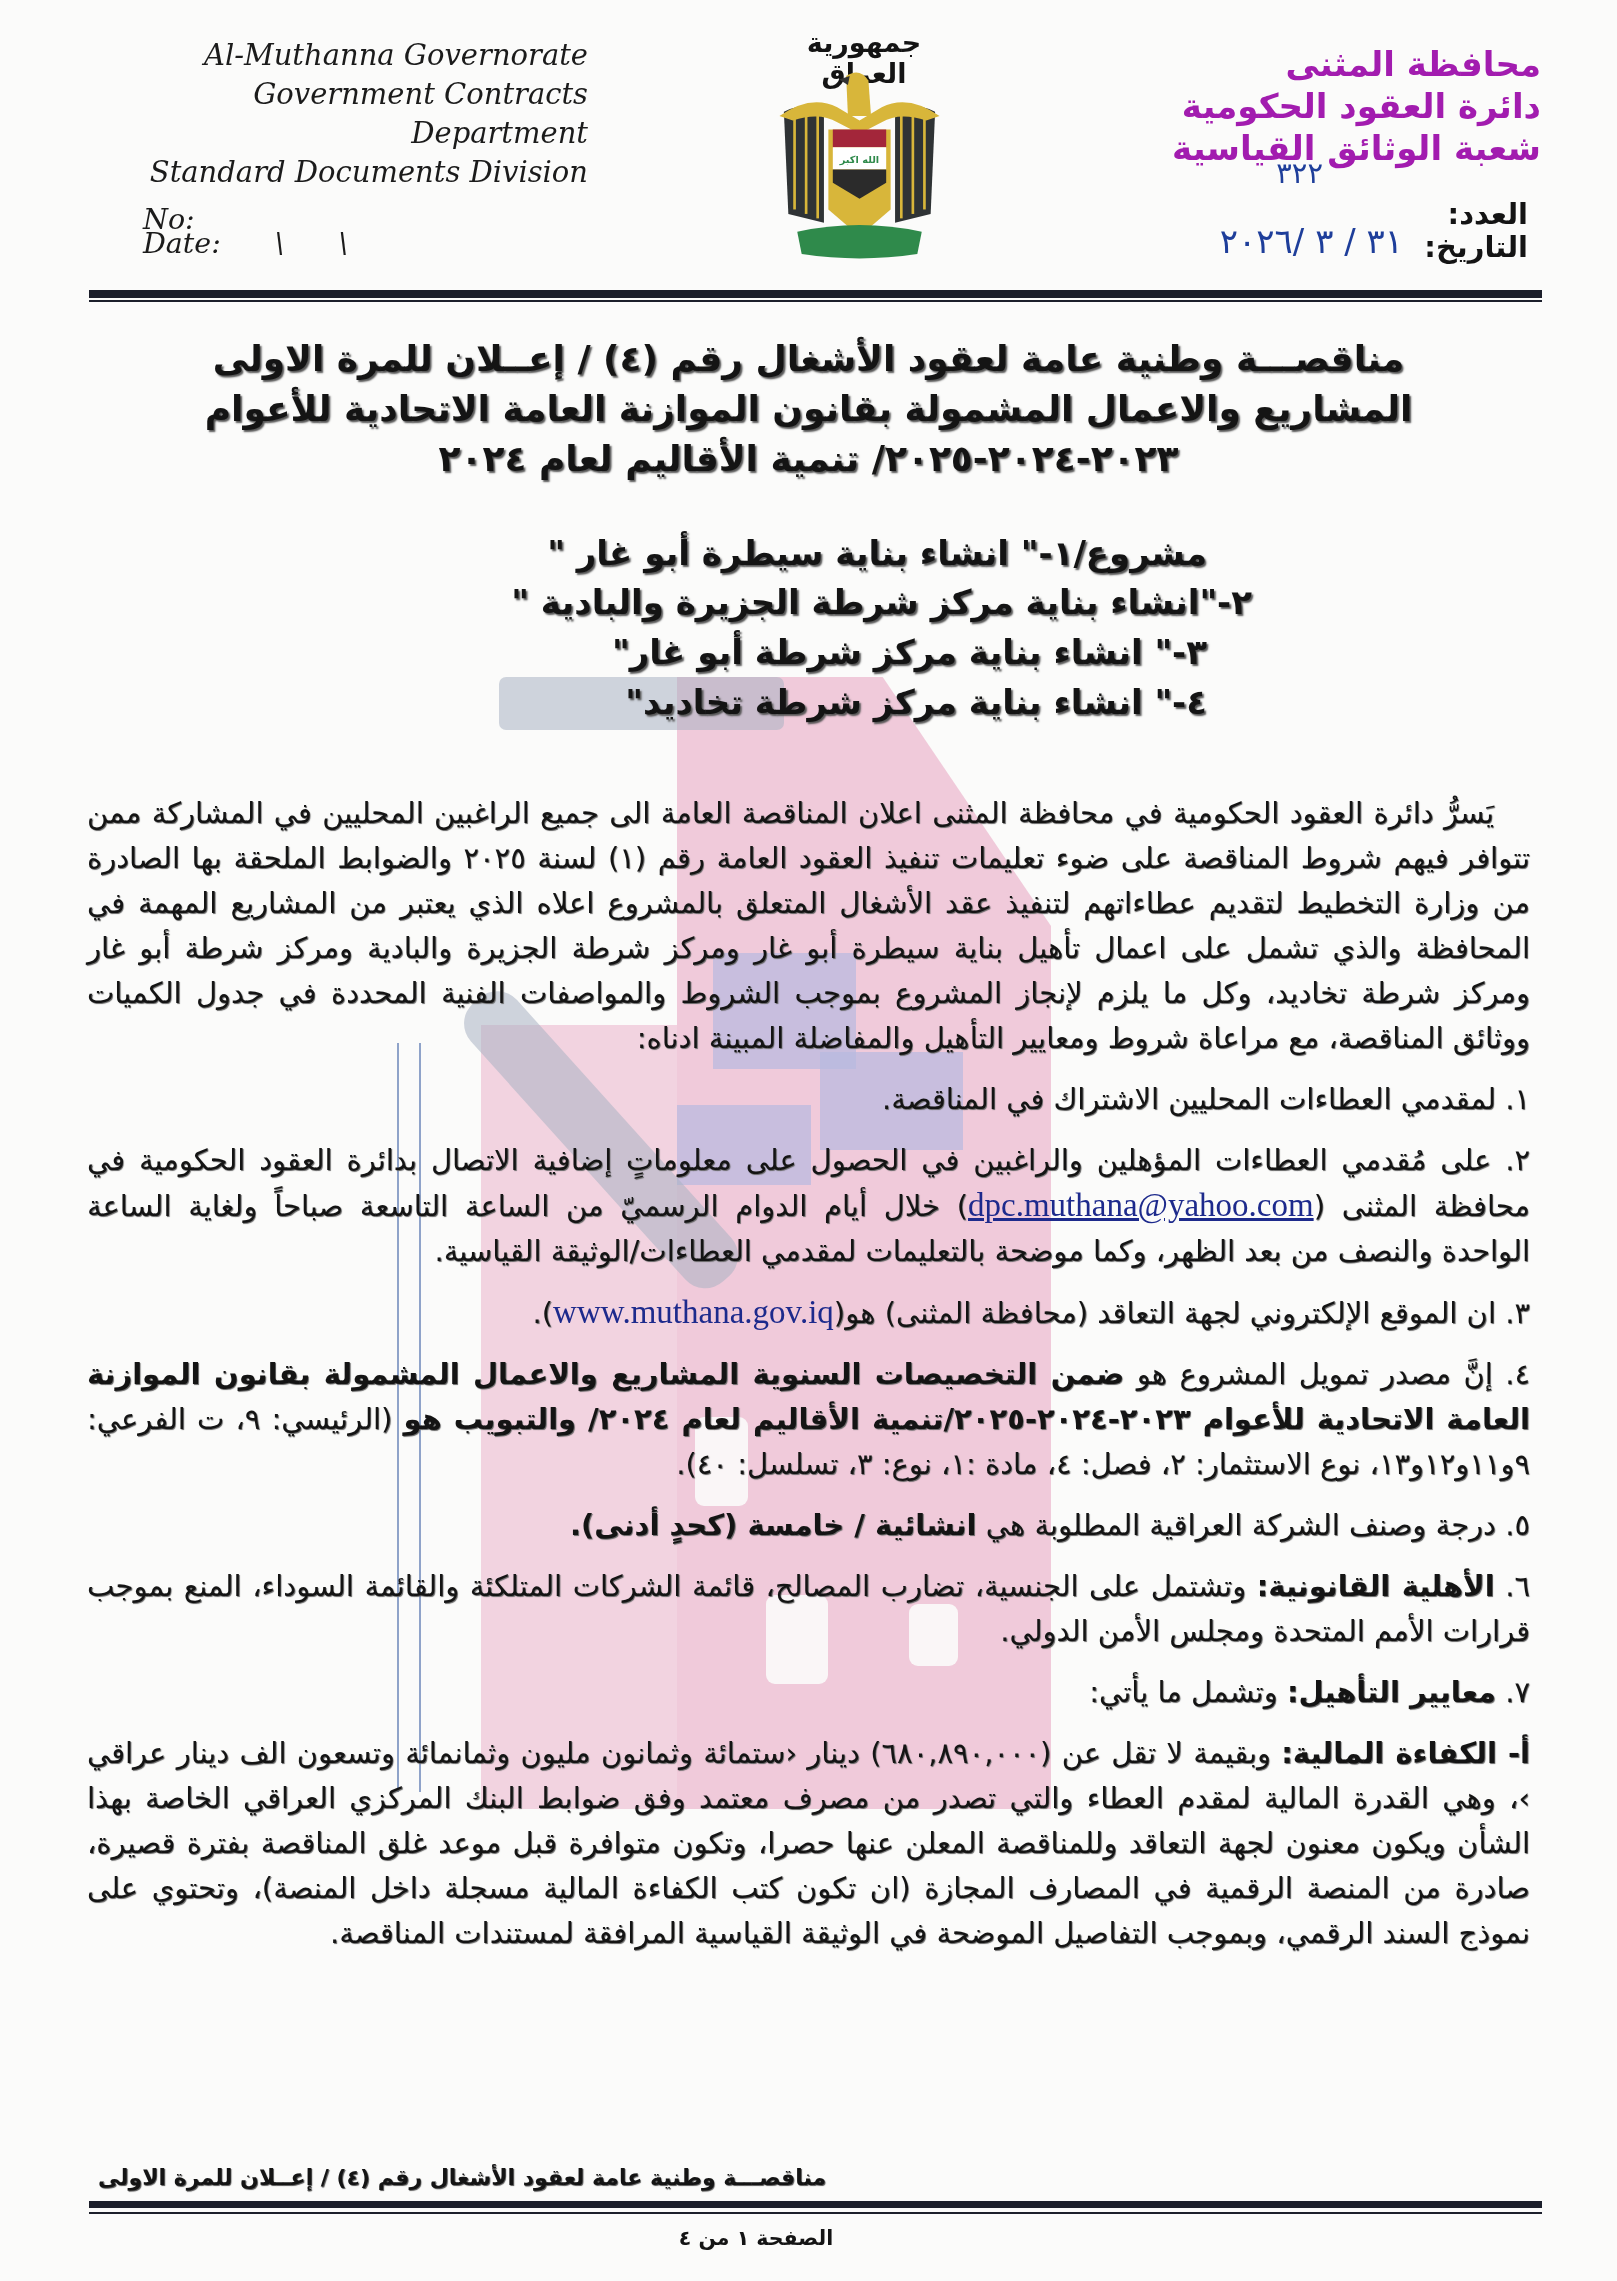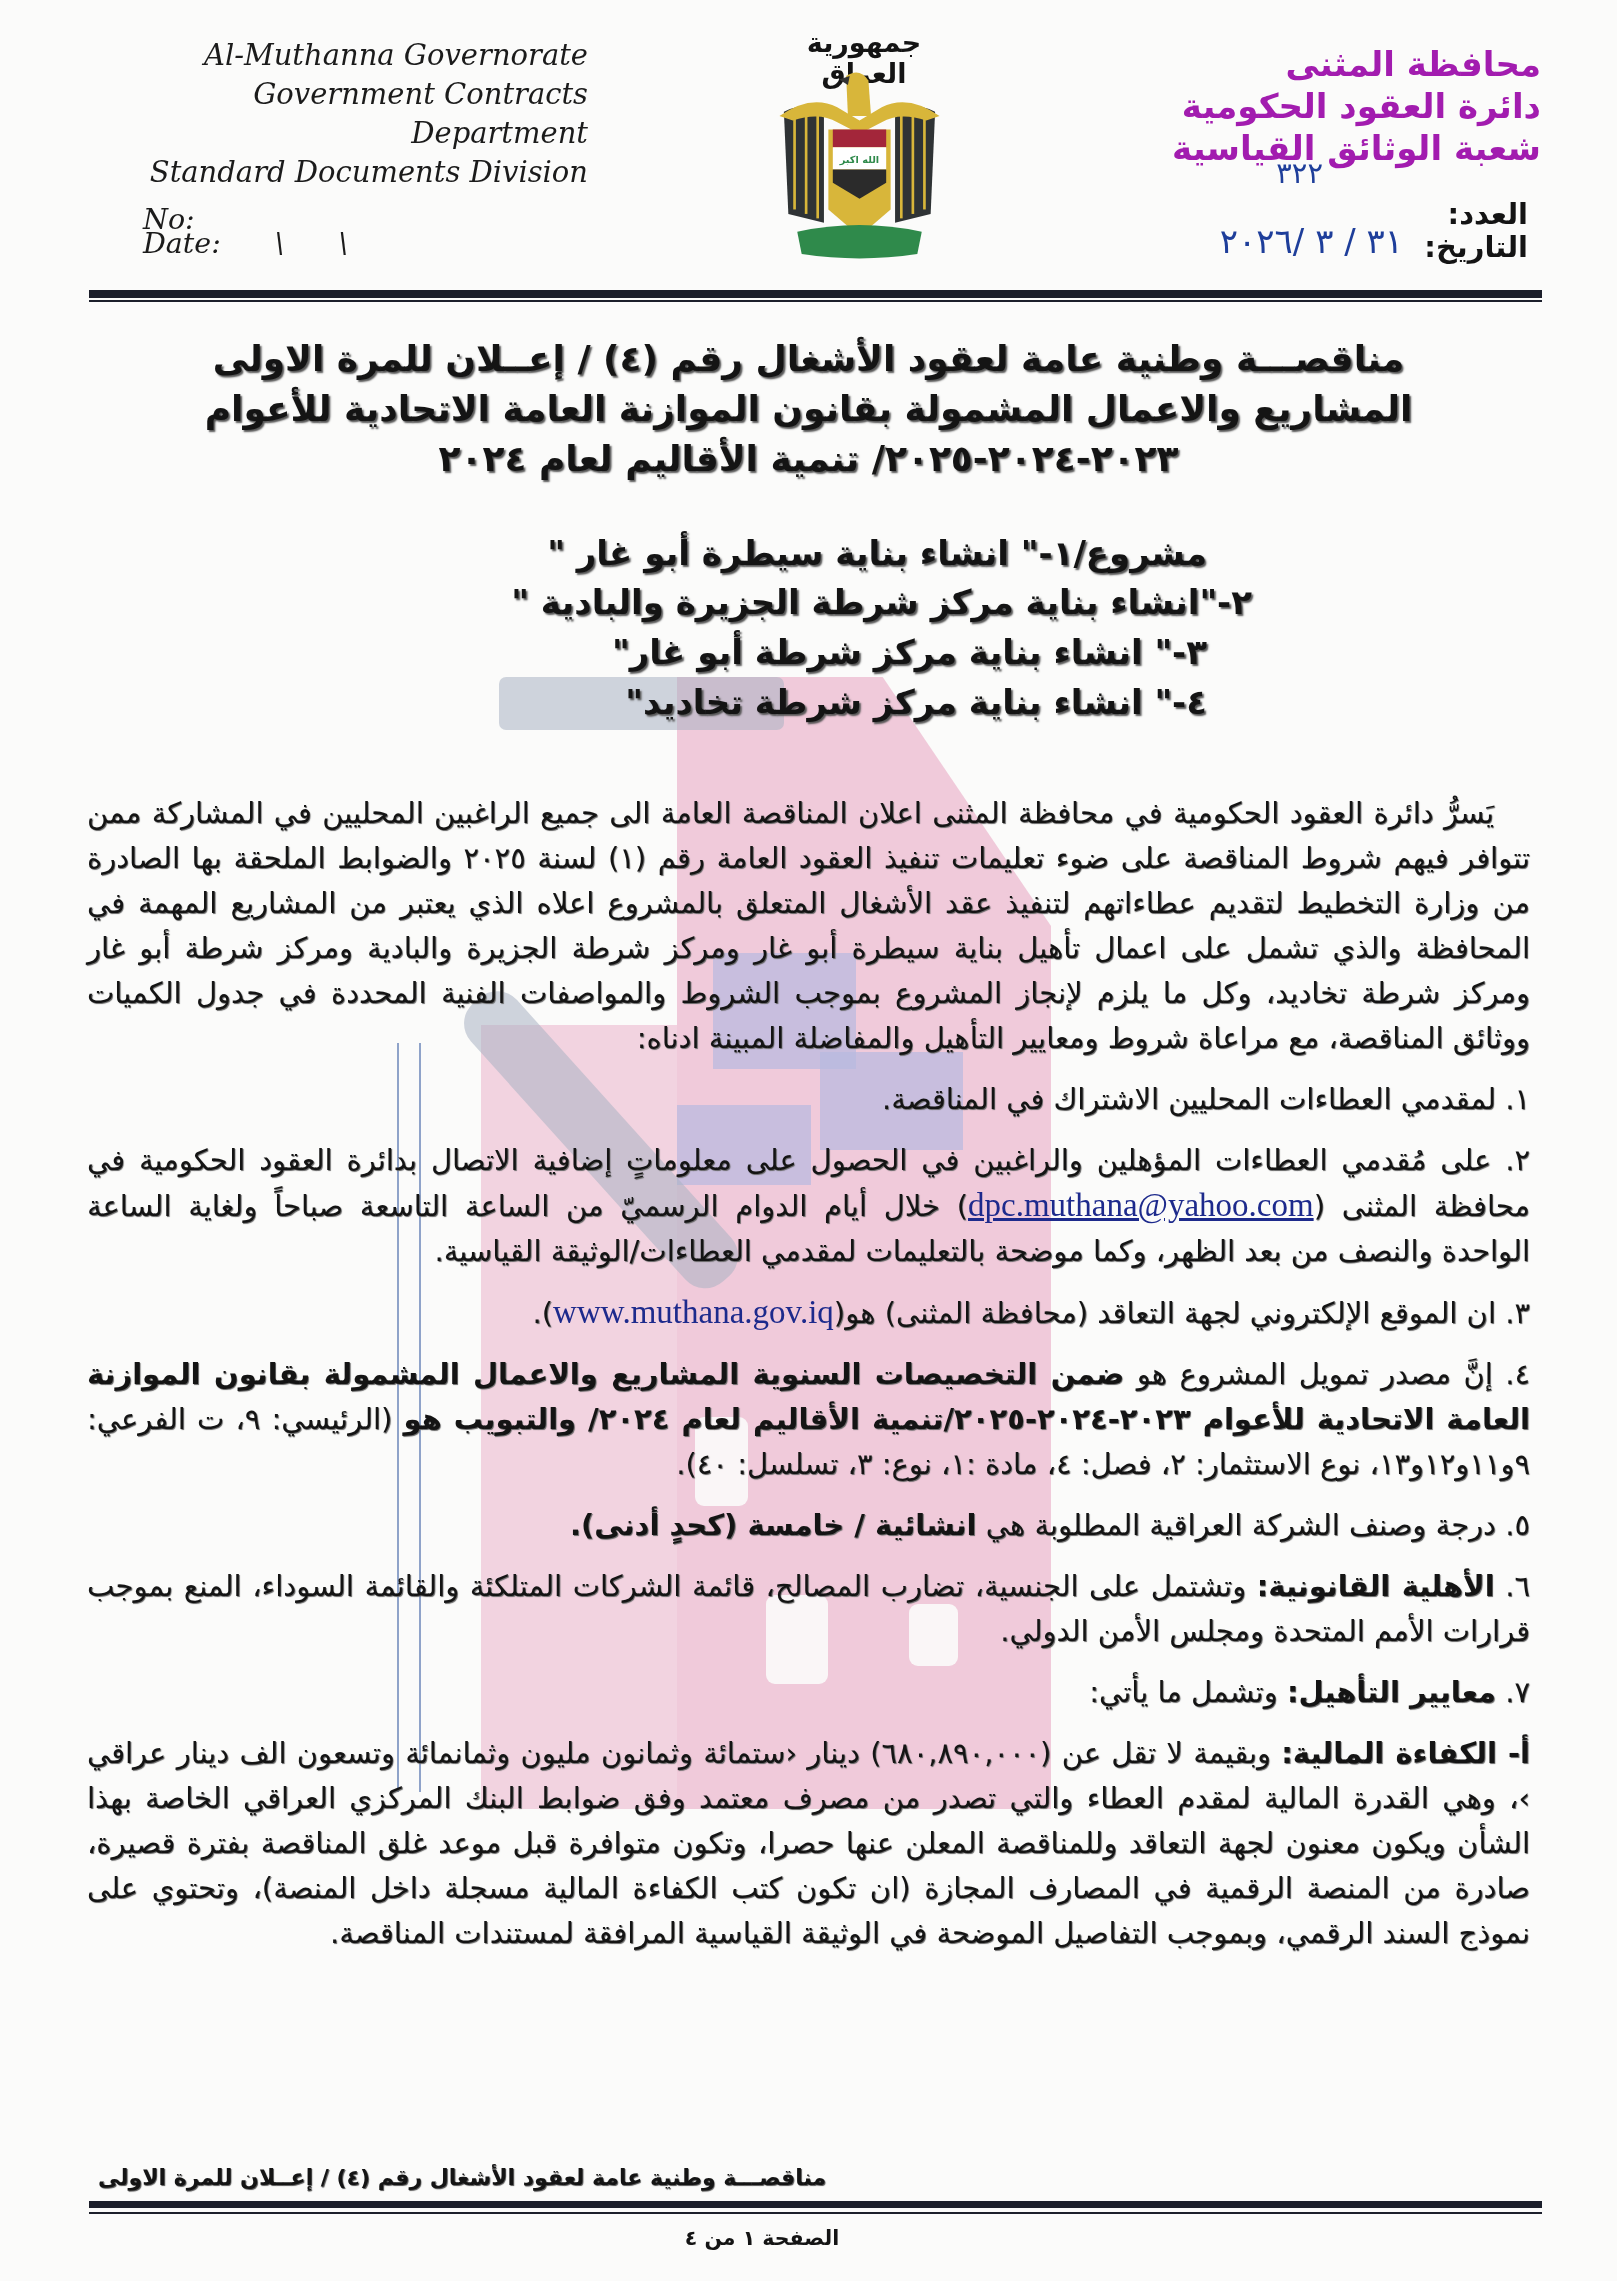--- a/index.html
+++ b/index.html
@@ -57,21 +57,21 @@
   }
   .body-text p { margin: 16px; }
   .item { display: block; }
   .num { font-weight: normal; }
   .b { font-weight: bold; }
   .link { color: #1d2a8c; text-decoration: underline; font-family: "Liberation Serif", serif; text-shadow: none; direction: ltr; unicode-bidi: embed; font-size: 33px; }
   .url { color: #1d2a8c; font-family: "Liberation Serif", serif; text-shadow: none; direction: ltr; unicode-bidi: embed; font-size: 33px; }
 
   
   .footer-title { left: 98px; top: 2165px; direction: rtl; font-size: 22px; font-weight: bold; text-shadow: 0.9px 0.9px 0.9px #555; }
-  .page-num { left: 11px; width: 1502px; top: 2226px; text-align: center; direction: rtl; font-size: 20.5px; font-weight: bold; }
+  .page-num { left: 5px; width: 1502px; top: 2226px; text-align: center; direction: rtl; font-size: 20.5px; font-weight: bold; }
 </style>
 </head>
 <body>
 
 <div class="wm wm-pink" style="left:677px; top:677px; width:374px; height:1132px; clip-path: polygon(0 0, 55% 0, 100% 22%, 100% 100%, 0 100%);"></div>
 <div class="wm wm-pink" style="left:481px; top:1025px; width:196px; height:784px; opacity:0.6;"></div>
 <div class="wm wm-blue" style="left:713px; top:953px; width:143px; height:116px;"></div>
 <div class="wm wm-blue" style="left:820px; top:1052px; width:143px; height:98px;"></div>
 <div class="wm wm-blue" style="left:677px; top:1105px; width:134px; height:80px;"></div>
 <div class="wm wm-gray" style="left:499px; top:677px; width:285px; height:53px; border-radius:7.1px;"></div>

